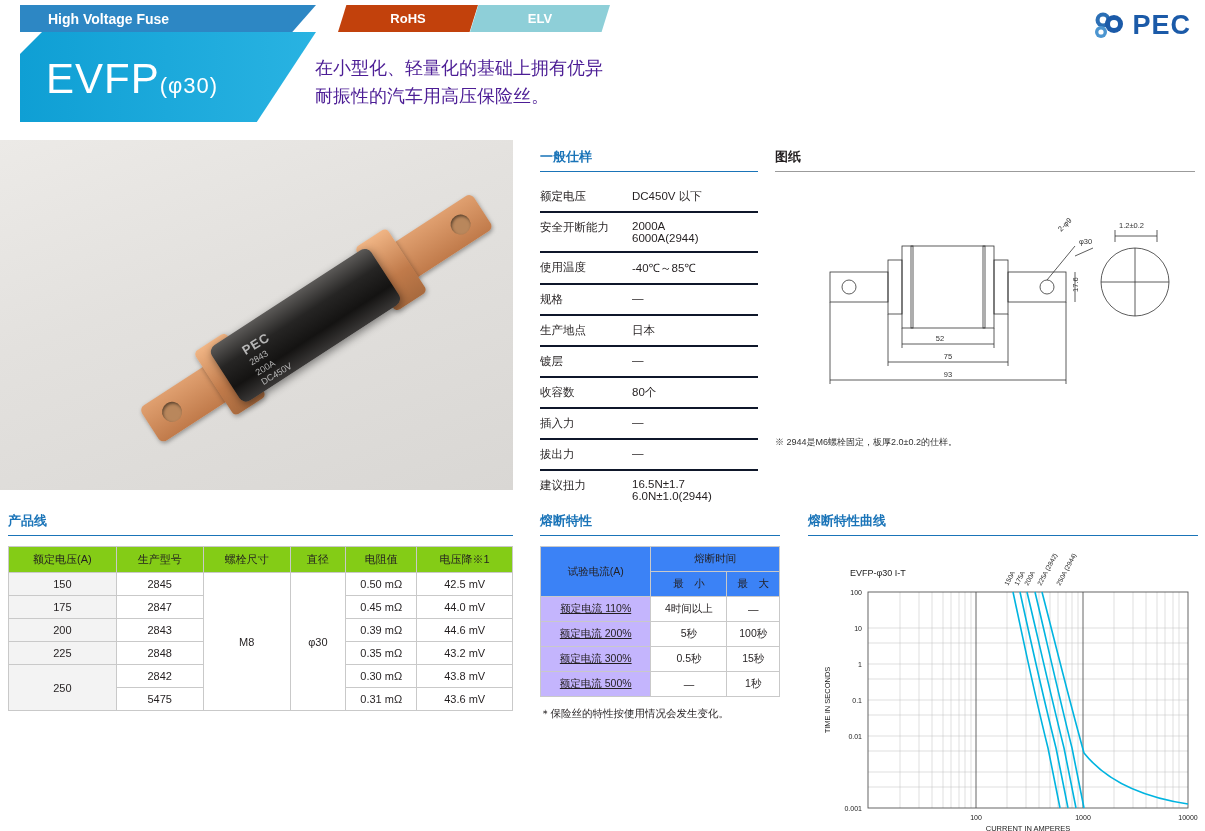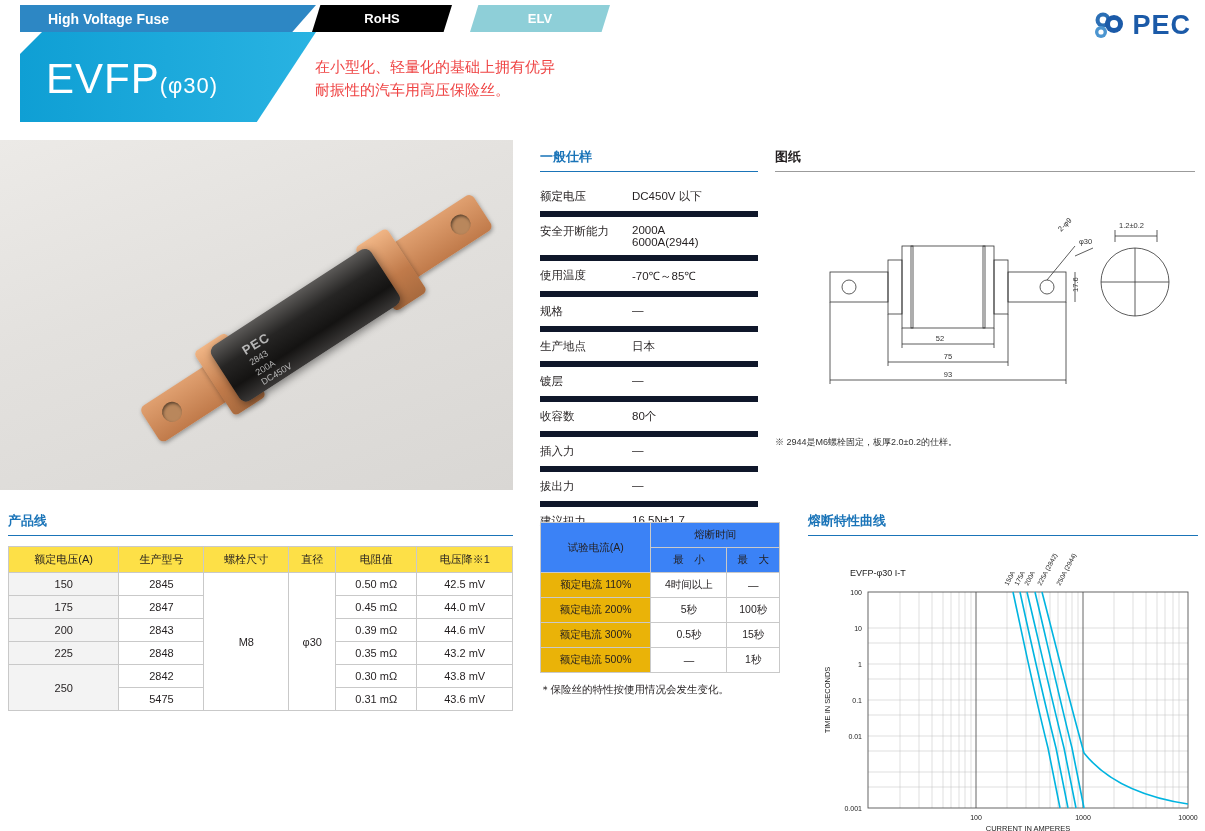--- a/index.html
+++ b/index.html
@@ -42,26 +42,26 @@
     color:#ffffff; font-size:42px; font-weight:300; letter-spacing:1px;
   }
   .evfp-title .sub { font-size:22px; }
 
   .tag {
     position:absolute; top:5px; height:27px; width:140px;
     color:#ffffff; font-size:13px; font-weight:bold;
     display:flex; align-items:center; justify-content:center;
     clip-path: polygon(6% 0, 100% 0, 94% 100%, 0 100%);
   }
-  .tag.rohs { left:312px; background:#000000; }
+  .tag.rohs { left:338px; background:#c2410c; }
   .tag.elv  { left:470px; background:#8ecfd8; }
 
   .header-desc {
     position:absolute; left:315px; top:55px;
-    font-size:15px; line-height:1.55; color:#ef4444;
+    font-size:18px; line-height:1.55; color:#4c1d95;
   }
 
   .logo { position:absolute; right:14px; top:10px; display:flex; align-items:center; }
   .logo-mark { width:34px; height:30px; position:relative; margin-right:6px; }
   .logo-text { font-size:27px; font-weight:bold; color:#1b5aa8; letter-spacing:1px; }
 
   
   .photo {
     position:absolute; left:0; top:140px; width:513px; height:350px;
     background:linear-gradient(160deg,#eceae7 0%, #e3e1de 40%, #d9d7d4 100%);
@@ -104,43 +104,43 @@
   
   .sec-title {
     font-size:13px; color:#1a74b8; font-weight:bold;
     border-bottom:1px solid #1a74b8; padding-bottom:5px;
   }
   .sec-title.black { color:#231f20; border-bottom-color:#9b9b9b; }
 
   
   .gen-spec { position:absolute; left:540px; top:148px; width:218px; }
   .gen-spec table { width:100%; border-collapse:collapse; font-size:11.5px; margin-top:10px; }
-  .gen-spec td { padding:7px 0 7px 0; border-bottom:6px solid #0f172a; vertical-align:top; }
+  .gen-spec td { padding:7px 0 7px 0; border-bottom:2px solid #0f172a; vertical-align:top; }
   .gen-spec td.k { width:92px; color:#231f20; }
   .gen-spec td.v { color:#231f20; }
 
   
   .drawing { position:absolute; left:775px; top:148px; width:420px; }
   .drawing-area { margin-top:12px; height:250px; position:relative; }
   .draw-note { font-size:9px; color:#333; margin-top:2px; }
 
   
   .prodline { position:absolute; left:8px; top:512px; width:505px; }
   .prodline table { width:100%; border-collapse:collapse; font-size:11px; margin-top:10px; text-align:center; }
-  .prodline th { background:#fde047; border:1px solid #c9c9c9; padding:5px 2px; font-weight:normal; }
+  .prodline th { background:#84cc16; border:1px solid #c9c9c9; padding:5px 8px; font-weight:normal; }
   .prodline td { border:1px solid #c9c9c9; padding:5px 2px; }
   .prodline .zebra { background:#f3f3f3; }
   .footnote { font-size:10.5px; margin-top:8px; line-height:1.6; }
 
   
   .fusing { position:absolute; left:540px; top:512px; width:240px; }
   .fusing table { width:100%; border-collapse:collapse; font-size:10.5px; text-align:center; margin-top:10px; }
   .fusing th { background:#3b82f6; border:1px solid #c9c9c9; padding:5px 2px; font-weight:normal; }
   .fusing td { border:1px solid #c9c9c9; padding:5px 2px; }
-  .fusing .zebra { background:#eab308; }
+  .fusing .zebra { background:#c4b5fd;text-decoration:underline; }
 
   
   .curve { position:absolute; left:808px; top:512px; width:390px; }
   .curve-area { margin-top:12px; position:relative; height:290px; }
 </style>
 </head>
 <body>
 
 <div class="header">
   <div class="hv-banner">
@@ -210,21 +210,21 @@
         <td class="k">额定电压</td>
         <td class="v">DC450V 以下</td>
       </tr>
       <tr>
         <td class="k">安全开断能力</td>
         <td class="v" style="white-space:pre-line">2000A
 6000A(2944)</td>
       </tr>
       <tr>
         <td class="k">使用温度</td>
-        <td class="v">-70℃～85℃</td>
+        <td class="v">-40℃～85℃</td>
       </tr>
       <tr>
         <td class="k">规格</td>
         <td class="v">—</td>
       </tr>
       <tr>
         <td class="k">生产地点</td>
         <td class="v">日本</td>
       </tr>
       <tr>
@@ -358,20 +358,21 @@
       <tr>
         <td>5475</td>
         <td>0.31 mΩ</td>
         <td>43.6 mV</td>
       </tr>
     </tbody>
   </table>
 </div>
 
 <div class="fusing">
+  <div class="sec-title">熔断特性</div>
   <table>
     <thead>
       <tr>
         <th rowspan="2">试验电流(A)</th>
         <th colspan="2">熔断时间</th>
       </tr>
       <tr>
         <th>最　小</th>
         <th>最　大</th>
       </tr>

